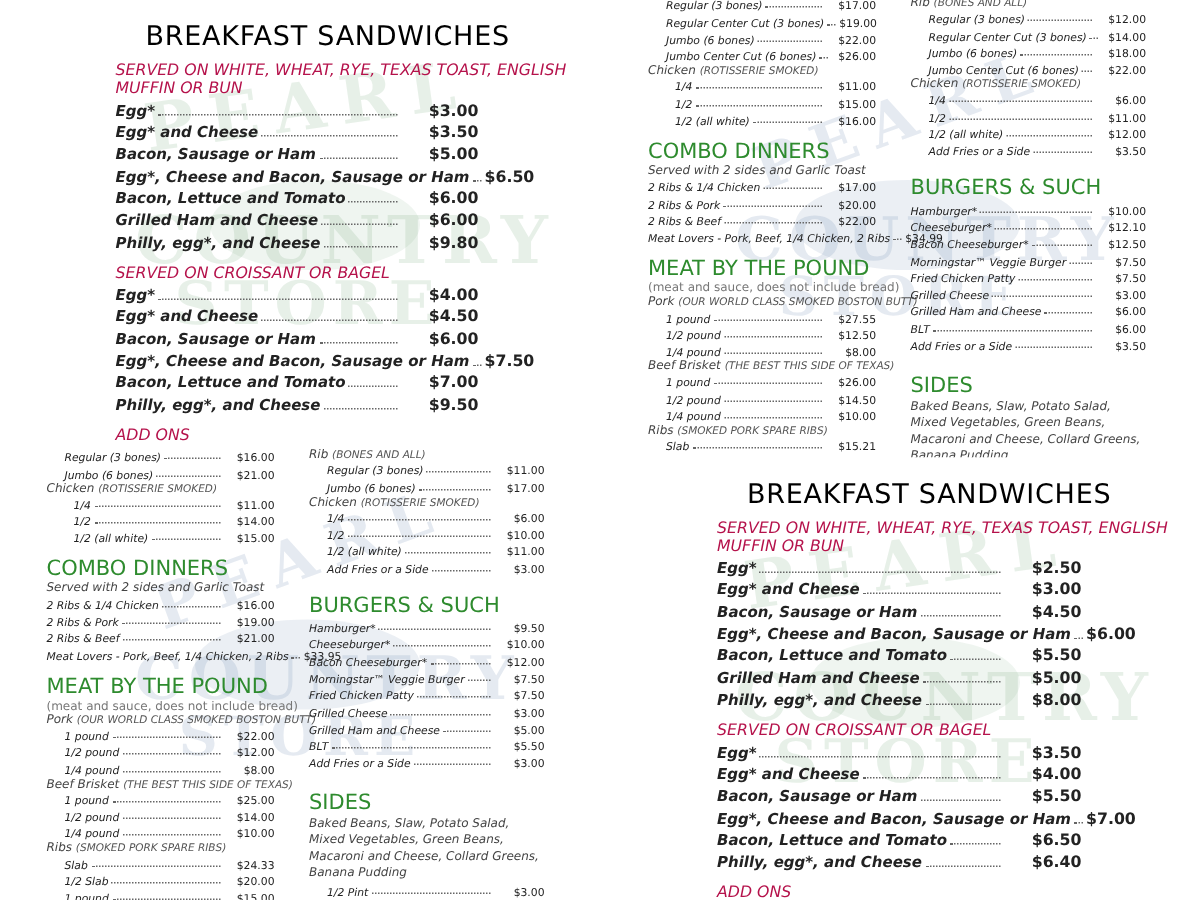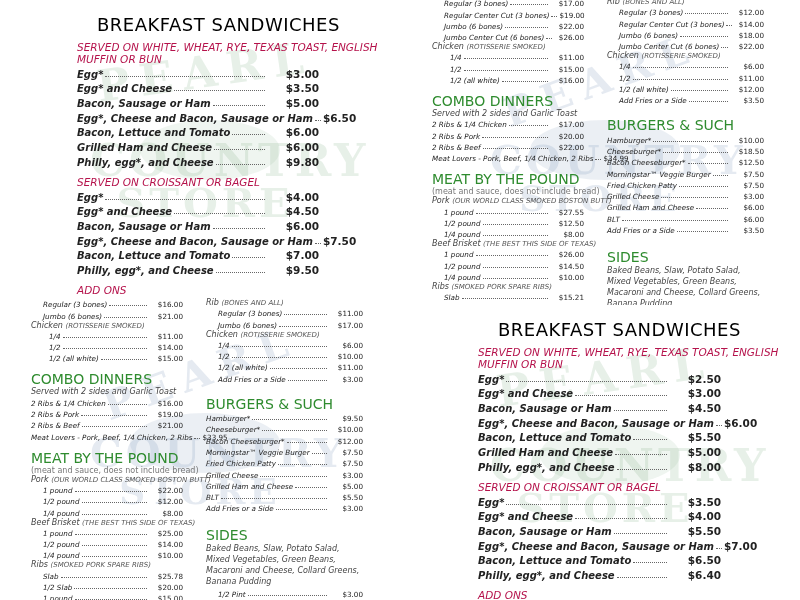--- a/index.html
+++ b/index.html
@@ -275,21 +275,21 @@
       <div class="gap" style="height:12px;"></div>
       <div class="title-green">BURGERS &amp; SUCH</div>
       <div class="row ">
         <span class="lbl">Hamburger*</span>
         <span class="dots"></span>
         <span class="price">$10.00</span>
       </div>
       <div class="row ">
         <span class="lbl">Cheeseburger*</span>
         <span class="dots"></span>
-        <span class="price">$18.50</span>
+        <span class="price">$12.10</span>
       </div>
       <div class="row ">
         <span class="lbl">Bacon Cheeseburger*</span>
         <span class="dots"></span>
         <span class="price">$12.50</span>
       </div>
       <div class="row ">
         <span class="lbl">Morningstar™ Veggie Burger</span>
         <span class="dots"></span>
         <span class="price">$7.50</span>
@@ -414,21 +414,21 @@
       </div>
       <div class="row indent1">
         <span class="lbl">1/4 pound</span>
         <span class="dots"></span>
         <span class="price">$10.00</span>
       </div>
       <div class="note"><span>Ribs</span> <span class="note-small">(SMOKED PORK SPARE RIBS)</span></div>
       <div class="row indent1">
         <span class="lbl">Slab</span>
         <span class="dots"></span>
-        <span class="price">$25.78</span>
+        <span class="price">$24.33</span>
       </div>
       <div class="row indent1">
         <span class="lbl">1/2 Slab</span>
         <span class="dots"></span>
         <span class="price">$20.00</span>
       </div>
       <div class="row indent1">
         <span class="lbl">1 pound</span>
         <span class="dots"></span>
         <span class="price">$15.00</span>

